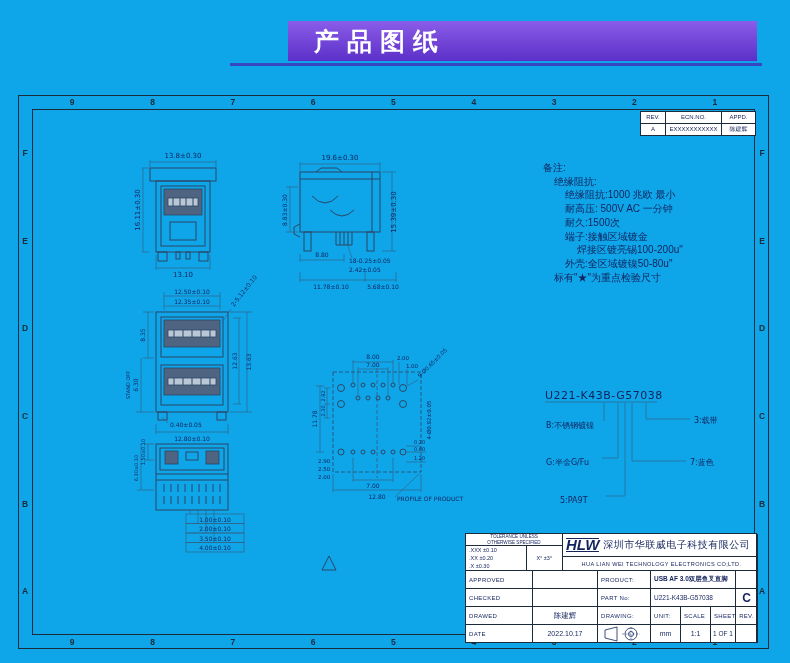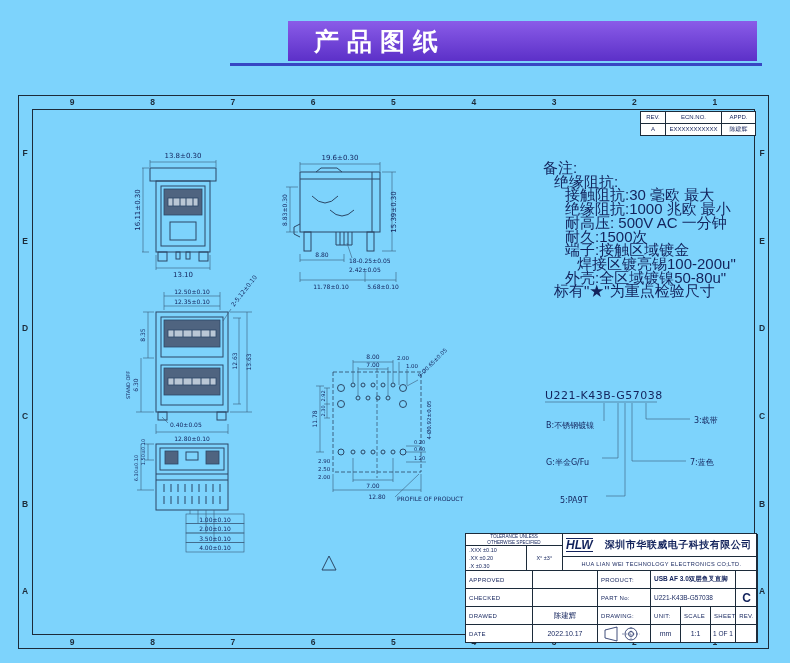--- a/index.html
+++ b/index.html
@@ -1,48 +1,48 @@
 <!DOCTYPE html>
 <html><head>
 <meta charset="utf-8">
 <style>
   html,body{margin:0;padding:0;background:#fff}
-  #page{position:relative;width:790px;height:663px;background:#7dd3fc;overflow:hidden;
+  #page{position:relative;width:790px;height:663px;background:#0ea5e9;overflow:hidden;
         font-family:"Liberation Sans",sans-serif;color:#13235c}
   .abs{position:absolute}
   .banner{left:288px;top:21px;width:469px;height:40px;
           background:linear-gradient(180deg,#8a5ce8,#5c30c8);
           display:flex;align-items:center;padding-left:26px;box-sizing:border-box;
           color:#fff;font-size:25px;font-weight:bold;letter-spacing:8px}
   .banner-line{left:230px;top:63px;width:532px;height:3px;background:#3746c3}
   .frame-outer{left:18px;top:95px;width:751px;height:554px;border:1.6px solid #1c2b3a;box-sizing:border-box}
   .frame-inner{left:32px;top:109px;width:723px;height:526px;border:1px solid #1c2b3a;box-sizing:border-box}
   .grid-top,.grid-bottom{left:32px;width:723px;height:14px;display:flex}
   .grid-top{top:95px}.grid-bottom{top:635px}
   .grid-top span,.grid-bottom span{flex:1;text-align:center;font-size:8.5px;font-weight:bold;color:#1c2b3a;line-height:14px}
   .grid-left,.grid-right{top:109px;width:14px;height:526px;display:flex;flex-direction:column}
   .grid-left{left:18px}.grid-right{left:755px}
   .grid-left span,.grid-right span{flex:1;display:flex;align-items:center;justify-content:center;
       font-size:8.5px;font-weight:bold;color:#1c2b3a}
   .ecn{left:640px;top:111px;width:115px;display:grid;grid-template-columns:25px 56px 34px;
        font-size:6px;border-left:1px solid #1c2b3a;border-top:1px solid #1c2b3a;background:#fff;z-index:3}
   .ecn div{border-right:1px solid #1c2b3a;border-bottom:1px solid #1c2b3a;height:11px;line-height:11px;
        text-align:center;overflow:hidden;white-space:nowrap}
-  .notes{left:543px;top:161px;width:218px;font-size:15px;line-height:13.7px;white-space:nowrap;z-index:3}
+  .notes{left:543px;top:161px;width:218px;font-size:10px;line-height:13.7px;white-space:nowrap;z-index:3}
   .notes .ind1{padding-left:11px}.notes .ind2{padding-left:22px}.notes .ind3{padding-left:34px}
   .tb{left:465px;top:533px;width:292px;height:110px;border:1.4px solid #1c2b3a;box-sizing:border-box;
       background:#fff;z-index:3}
   .tb .c{position:absolute;border-right:1px solid #1c2b3a;border-bottom:1px solid #1c2b3a;box-sizing:border-box;
       display:flex;align-items:center;font-size:6px;padding-left:3px;overflow:hidden;white-space:nowrap}
   .tb .ctr{justify-content:center;padding-left:0}
   .tb .lab{font-size:6px;letter-spacing:.3px}
   .tol-head{font-size:4.6px;line-height:5.6px;text-align:center;width:100%}
   .tol-rows{font-size:5.5px;line-height:8px}
-  .logo{font-weight:900;font-style:italic;font-size:12px;margin-right:12px;border-top:1.4px solid #13235c;border-bottom:1.4px solid #13235c;line-height:12px}
-  .cn{font-size:10px;font-weight:bold;letter-spacing:.5px}
+  .logo{font-weight:900;font-style:italic;font-size:15px;margin-right:4px;border-top:1.4px solid #13235c;border-bottom:1.4px solid #13235c;line-height:12px}
+  .cn{font-size:10px;font-weight:normal;letter-spacing:.5px}
   .en{font-size:5.6px;letter-spacing:.4px;width:100%;text-align:center}
   #dwg{left:0;top:0;z-index:2}
   #dwg .v{stroke:#2c4766;fill:none;stroke-width:1}
   #dwg .d{stroke:#3a5a7a;fill:none;stroke-width:.6}
   #dwg .dash{stroke-dasharray:4 2;stroke-width:.8}
   #dwg .fd{fill:#4f6480;stroke:#2c4766;stroke-width:.8}
   #dwg .fl{fill:#bac7d5;stroke:#2c4766;stroke-width:.8}
   #dwg text{fill:#13235c;stroke:none;font-family:"DejaVu Sans",sans-serif;font-size:7px}
   #dwg .t6{font-size:6px}#dwg .t55{font-size:5.5px}#dwg .t5{font-size:5px}
   #dwg .t8{font-size:8px}#dwg .t11{font-size:11px;letter-spacing:.5px}
@@ -251,21 +251,20 @@
       <text class="t8" x="546" y="465">G:半金G/Fu</text>
       <text class="t8" x="560" y="503">5:PA9T</text>
       <text class="t8" x="694" y="423">3:载带</text>
       <text class="t8" x="690" y="465">7:蓝色</text>
     </g>
   </svg>
 
   <div class="abs notes">
     <div>备注:</div>
     <div class="ind1">绝缘阻抗:</div>
-    <div class="ind2">接触阻抗:30 毫欧 最大</div>
     <div class="ind2">绝缘阻抗:1000 兆欧 最小</div>
     <div class="ind2">耐高压: 500V AC 一分钟</div>
     <div class="ind2">耐久:1500次</div>
     <div class="ind2">端子:接触区域镀金</div>
     <div class="ind3">焊接区镀亮锡100-200u"</div>
     <div class="ind2">外壳:全区域镀镍50-80u"</div>
     <div class="ind1">标有"★"为重点检验尺寸</div>
   </div>
 
   <div class="abs tb">

